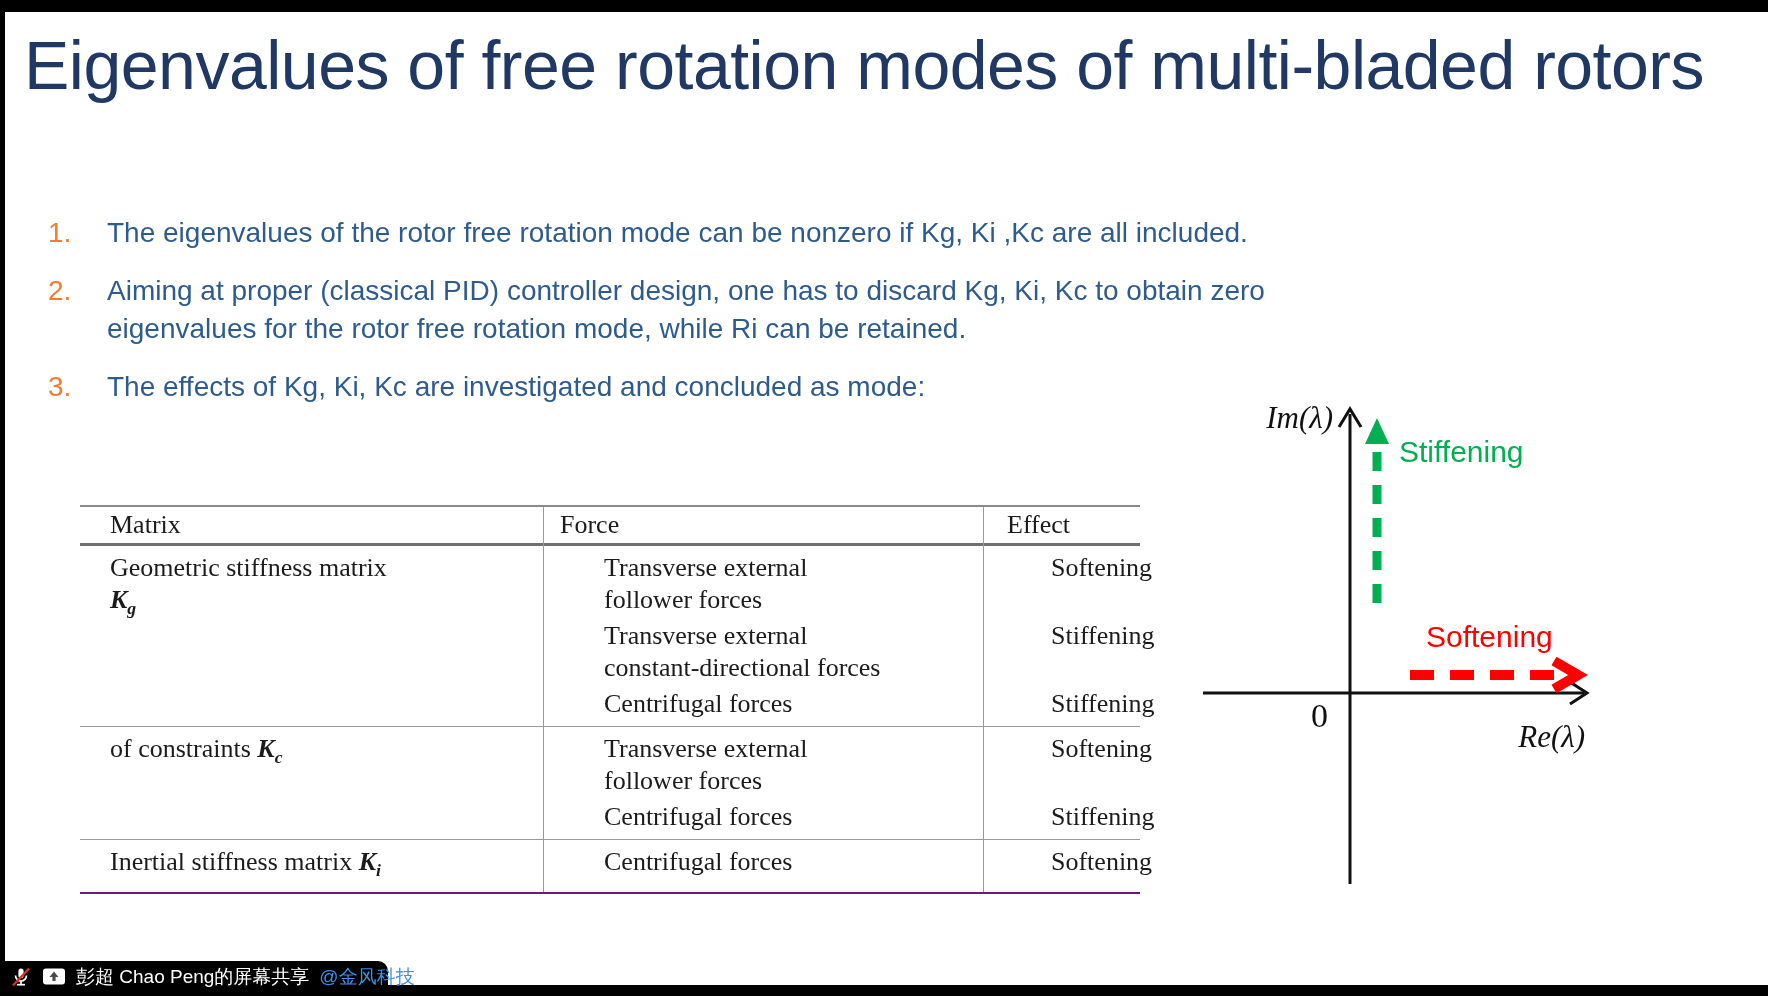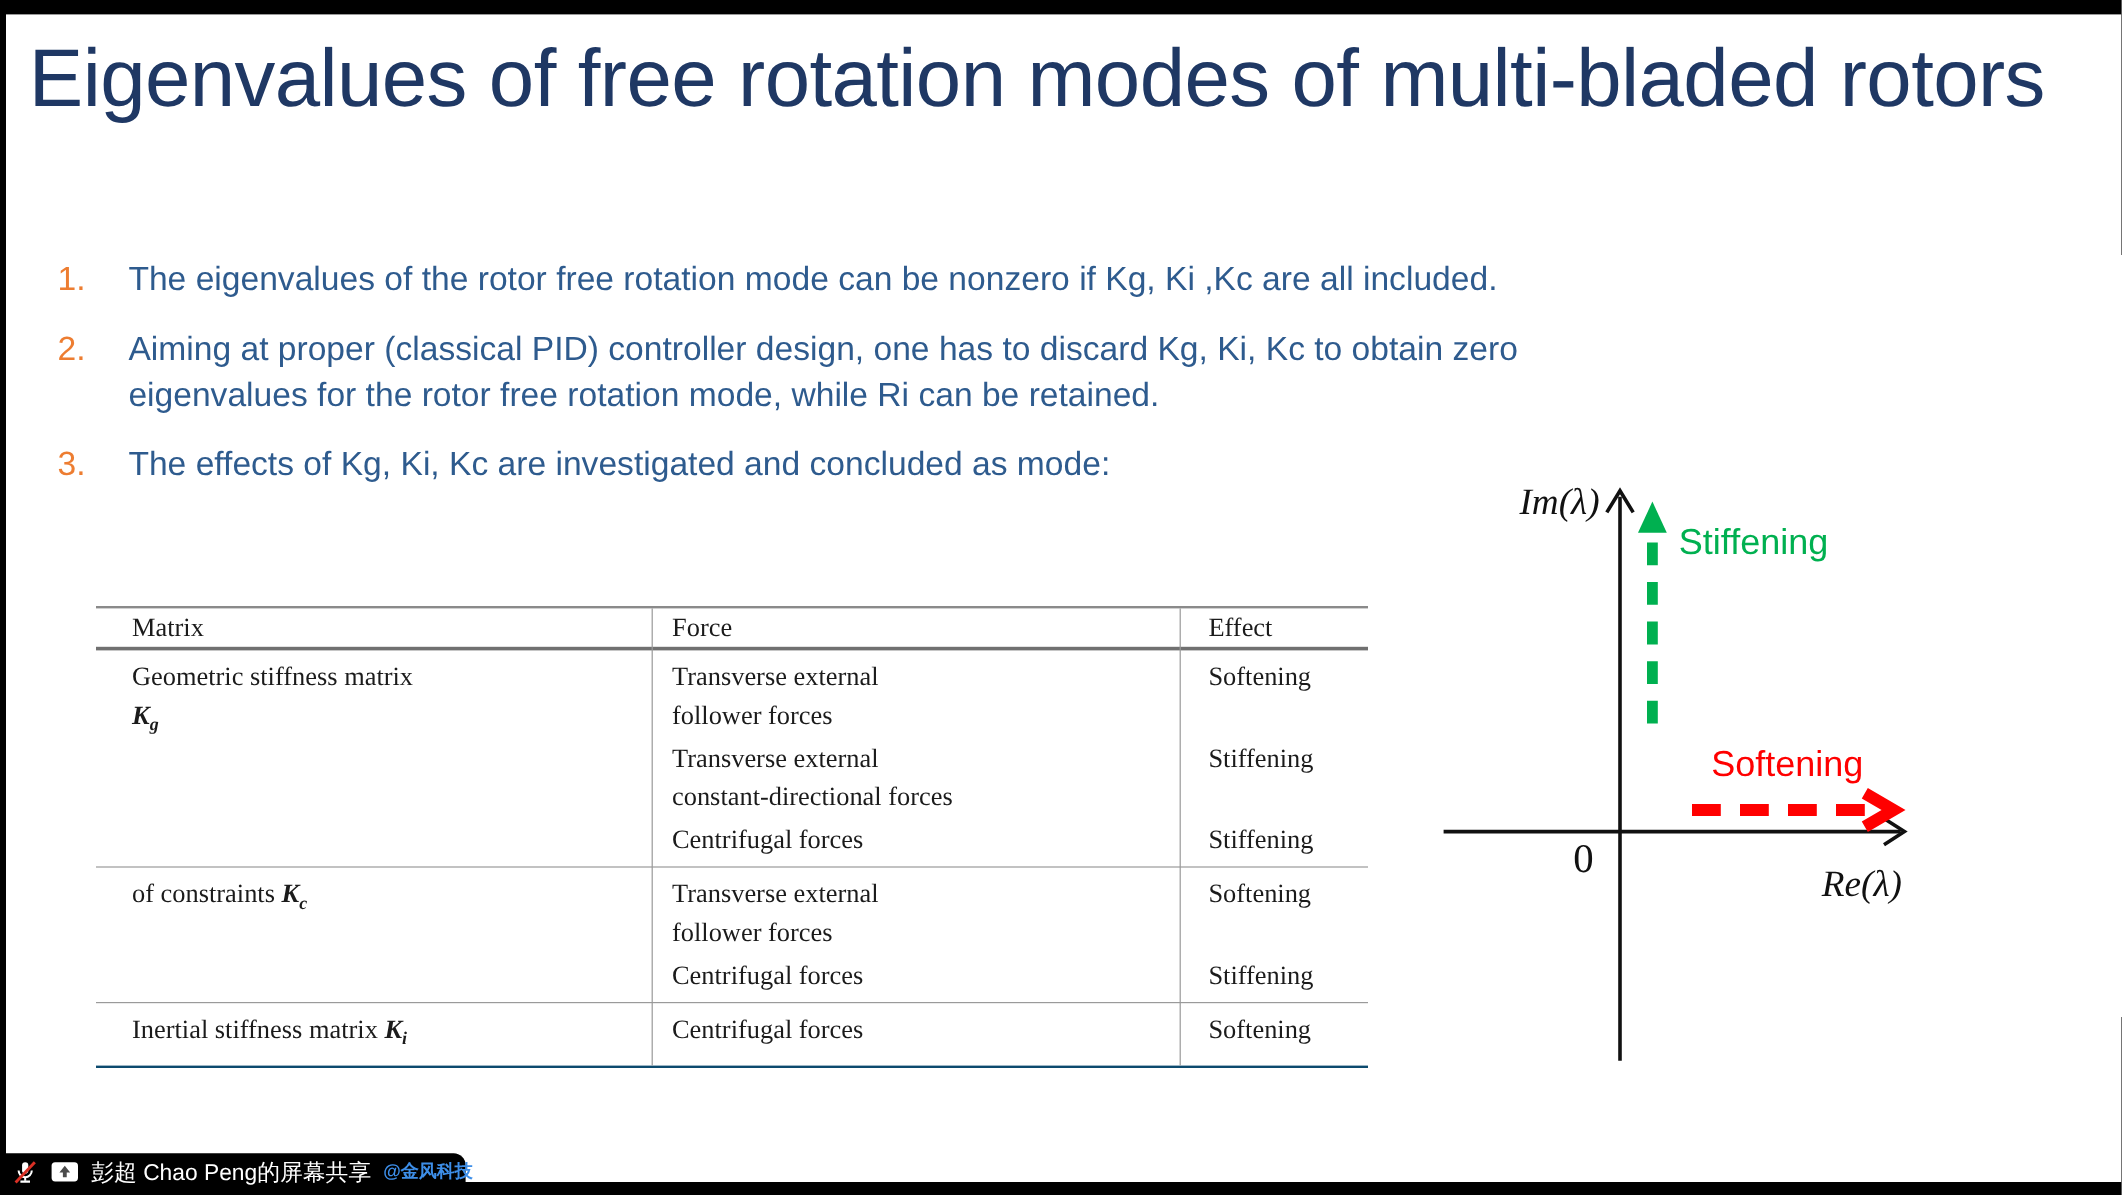--- a/index.html
+++ b/index.html
@@ -12,49 +12,49 @@
   .title{position:absolute;left:24px;top:32px;font-size:68px;line-height:66px;
          color:#1F3864;letter-spacing:-0.5px;white-space:nowrap;}
   .heading{position:absolute;left:55px;top:146px;font-size:33px;color:#2E5B8E;}
 
   .clist{position:absolute;left:48px;top:214px;font-size:28px;color:#2E5B8E;}
   .li{display:flex;margin-bottom:20px;line-height:38px;}
   .num{color:#ED7D31;width:59px;flex:none;}
 
   
   .ltable{position:absolute;left:80px;top:505px;width:1060px;box-sizing:border-box;
-          font-family:"Liberation Serif","DejaVu Serif",serif;font-size:22px;color:#1b1b1b;
-          border-top:2px solid #8a8a8a;border-bottom:2px solid #0c4a6e;}
+          font-family:"Liberation Serif","DejaVu Serif",serif;font-size:26px;color:#1b1b1b;
+          border-top:2px solid #8a8a8a;border-bottom:2px solid #701a75;}
   .vline{position:absolute;top:0;bottom:0;width:1px;background:#9a9a9a;}
   .v1{left:463px;}
   .v2{left:903px;}
   .trow{display:flex;}
   .thead{border-bottom:3px solid #707070;padding:3px 0;}
   .cm{width:463px;padding-left:30px;box-sizing:border-box;flex:none;}
   .cf{width:440px;padding-left:17px;box-sizing:border-box;flex:none;}
   .ce{width:157px;padding-left:12px;box-sizing:border-box;flex:none;margin-left:12px;}
   .ln{line-height:32px;}
   .tgroup{display:flex;padding:6px 0;border-bottom:1px solid #9a9a9a;}
   .tgroup:last-child{border-bottom:none;}
   .entries{display:flex;flex-direction:column;width:597px;flex:none;}
-  .entry{display:flex;}
+  .entry{display:flex;padding-left:44px;}
   .entry + .entry{margin-top:4px;}
   .ksym{font-weight:bold;font-style:italic;}
   .ksym sub{font-style:italic;font-size:0.68em;font-weight:bold;}
 
   .diagram{position:absolute;left:1090px;top:390px;}
   .math-label{font-family:"Liberation Serif","DejaVu Serif",serif;font-style:italic;}
   .serif-label{font-family:"Liberation Serif","DejaVu Serif",serif;}
   .sans-label{font-family:"Liberation Sans",sans-serif;}
 
   .toolbar{position:absolute;left:0;top:961px;width:388px;height:31px;background:#000000;
            border-top-right-radius:10px;display:flex;align-items:center;gap:10px;
            padding-left:10px;box-sizing:border-box;z-index:5;}
   .share-text{color:#ffffff;font-size:19px;white-space:nowrap;}
-  .mention{color:#3D8EE8;font-size:15px;white-space:nowrap;font-weight:bold;}
+  .mention{color:#3D8EE8;font-size:19px;white-space:nowrap;}
   .tb-icon{flex:none;display:flex;align-items:center;}
 </style>
 </head>
 <body>
 
 <div class="page">
   <div class="frame-top"></div>
   <div class="frame-bottom"></div>
 
   <div class="title">Eigenvalues of free rotation modes of multi-bladed rotors</div>

